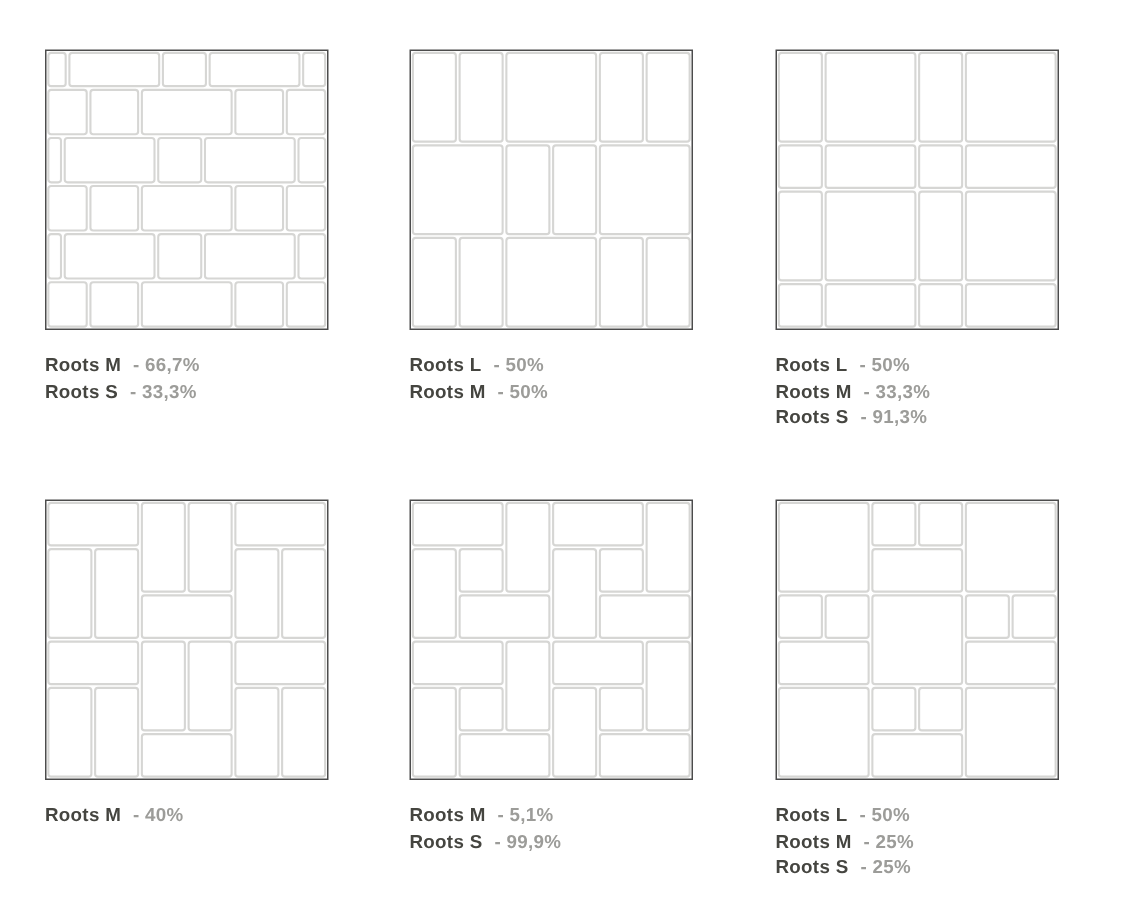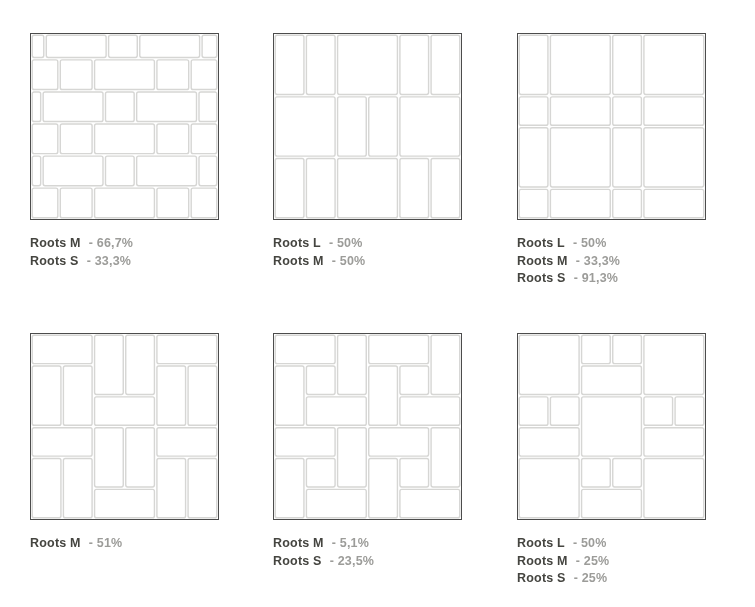--- a/index.html
+++ b/index.html
@@ -181,21 +181,21 @@
           <rect x="304" y="304" width="92" height="192" rx="6" class="tile"></rect>
           <rect x="204" y="504" width="192" height="92" rx="6" class="tile"></rect>
           <rect x="404" y="304" width="192" height="92" rx="6" class="tile"></rect>
           <rect x="404" y="404" width="92" height="192" rx="6" class="tile"></rect>
           <rect x="504" y="404" width="92" height="192" rx="6" class="tile"></rect>
         </svg>
     </div>
     <div class="legend">
       <div class="legend-row">
         <span class="legend-name">Roots M</span>
-        <span class="legend-value">- 51%</span>
+        <span class="legend-value">- 40%</span>
       </div>
     </div>
   </div>
 
   <div class="figure fig-4">
     <div class="diagram">
       <svg viewBox="0 0 600 600" preserveAspectRatio="none">
           <rect x="4" y="4" width="192" height="92" rx="6" class="tile"></rect>
           <rect x="204" y="4" width="92" height="192" rx="6" class="tile"></rect>
           <rect x="4" y="104" width="92" height="192" rx="6" class="tile"></rect>
@@ -218,21 +218,21 @@
           <rect x="404" y="404" width="92" height="92" rx="6" class="tile"></rect>
         </svg>
     </div>
     <div class="legend">
       <div class="legend-row">
         <span class="legend-name">Roots M</span>
         <span class="legend-value">- 5,1%</span>
       </div>
       <div class="legend-row">
         <span class="legend-name">Roots S</span>
-        <span class="legend-value">- 23,5%</span>
+        <span class="legend-value">- 99,9%</span>
       </div>
     </div>
   </div>
 
   <div class="figure fig-5">
     <div class="diagram">
       <svg viewBox="0 0 600 600" preserveAspectRatio="none">
           <rect x="4" y="4" width="192" height="192" rx="6" class="tile"></rect>
           <rect x="404" y="4" width="192" height="192" rx="6" class="tile"></rect>
           <rect x="204" y="204" width="192" height="192" rx="6" class="tile"></rect>

